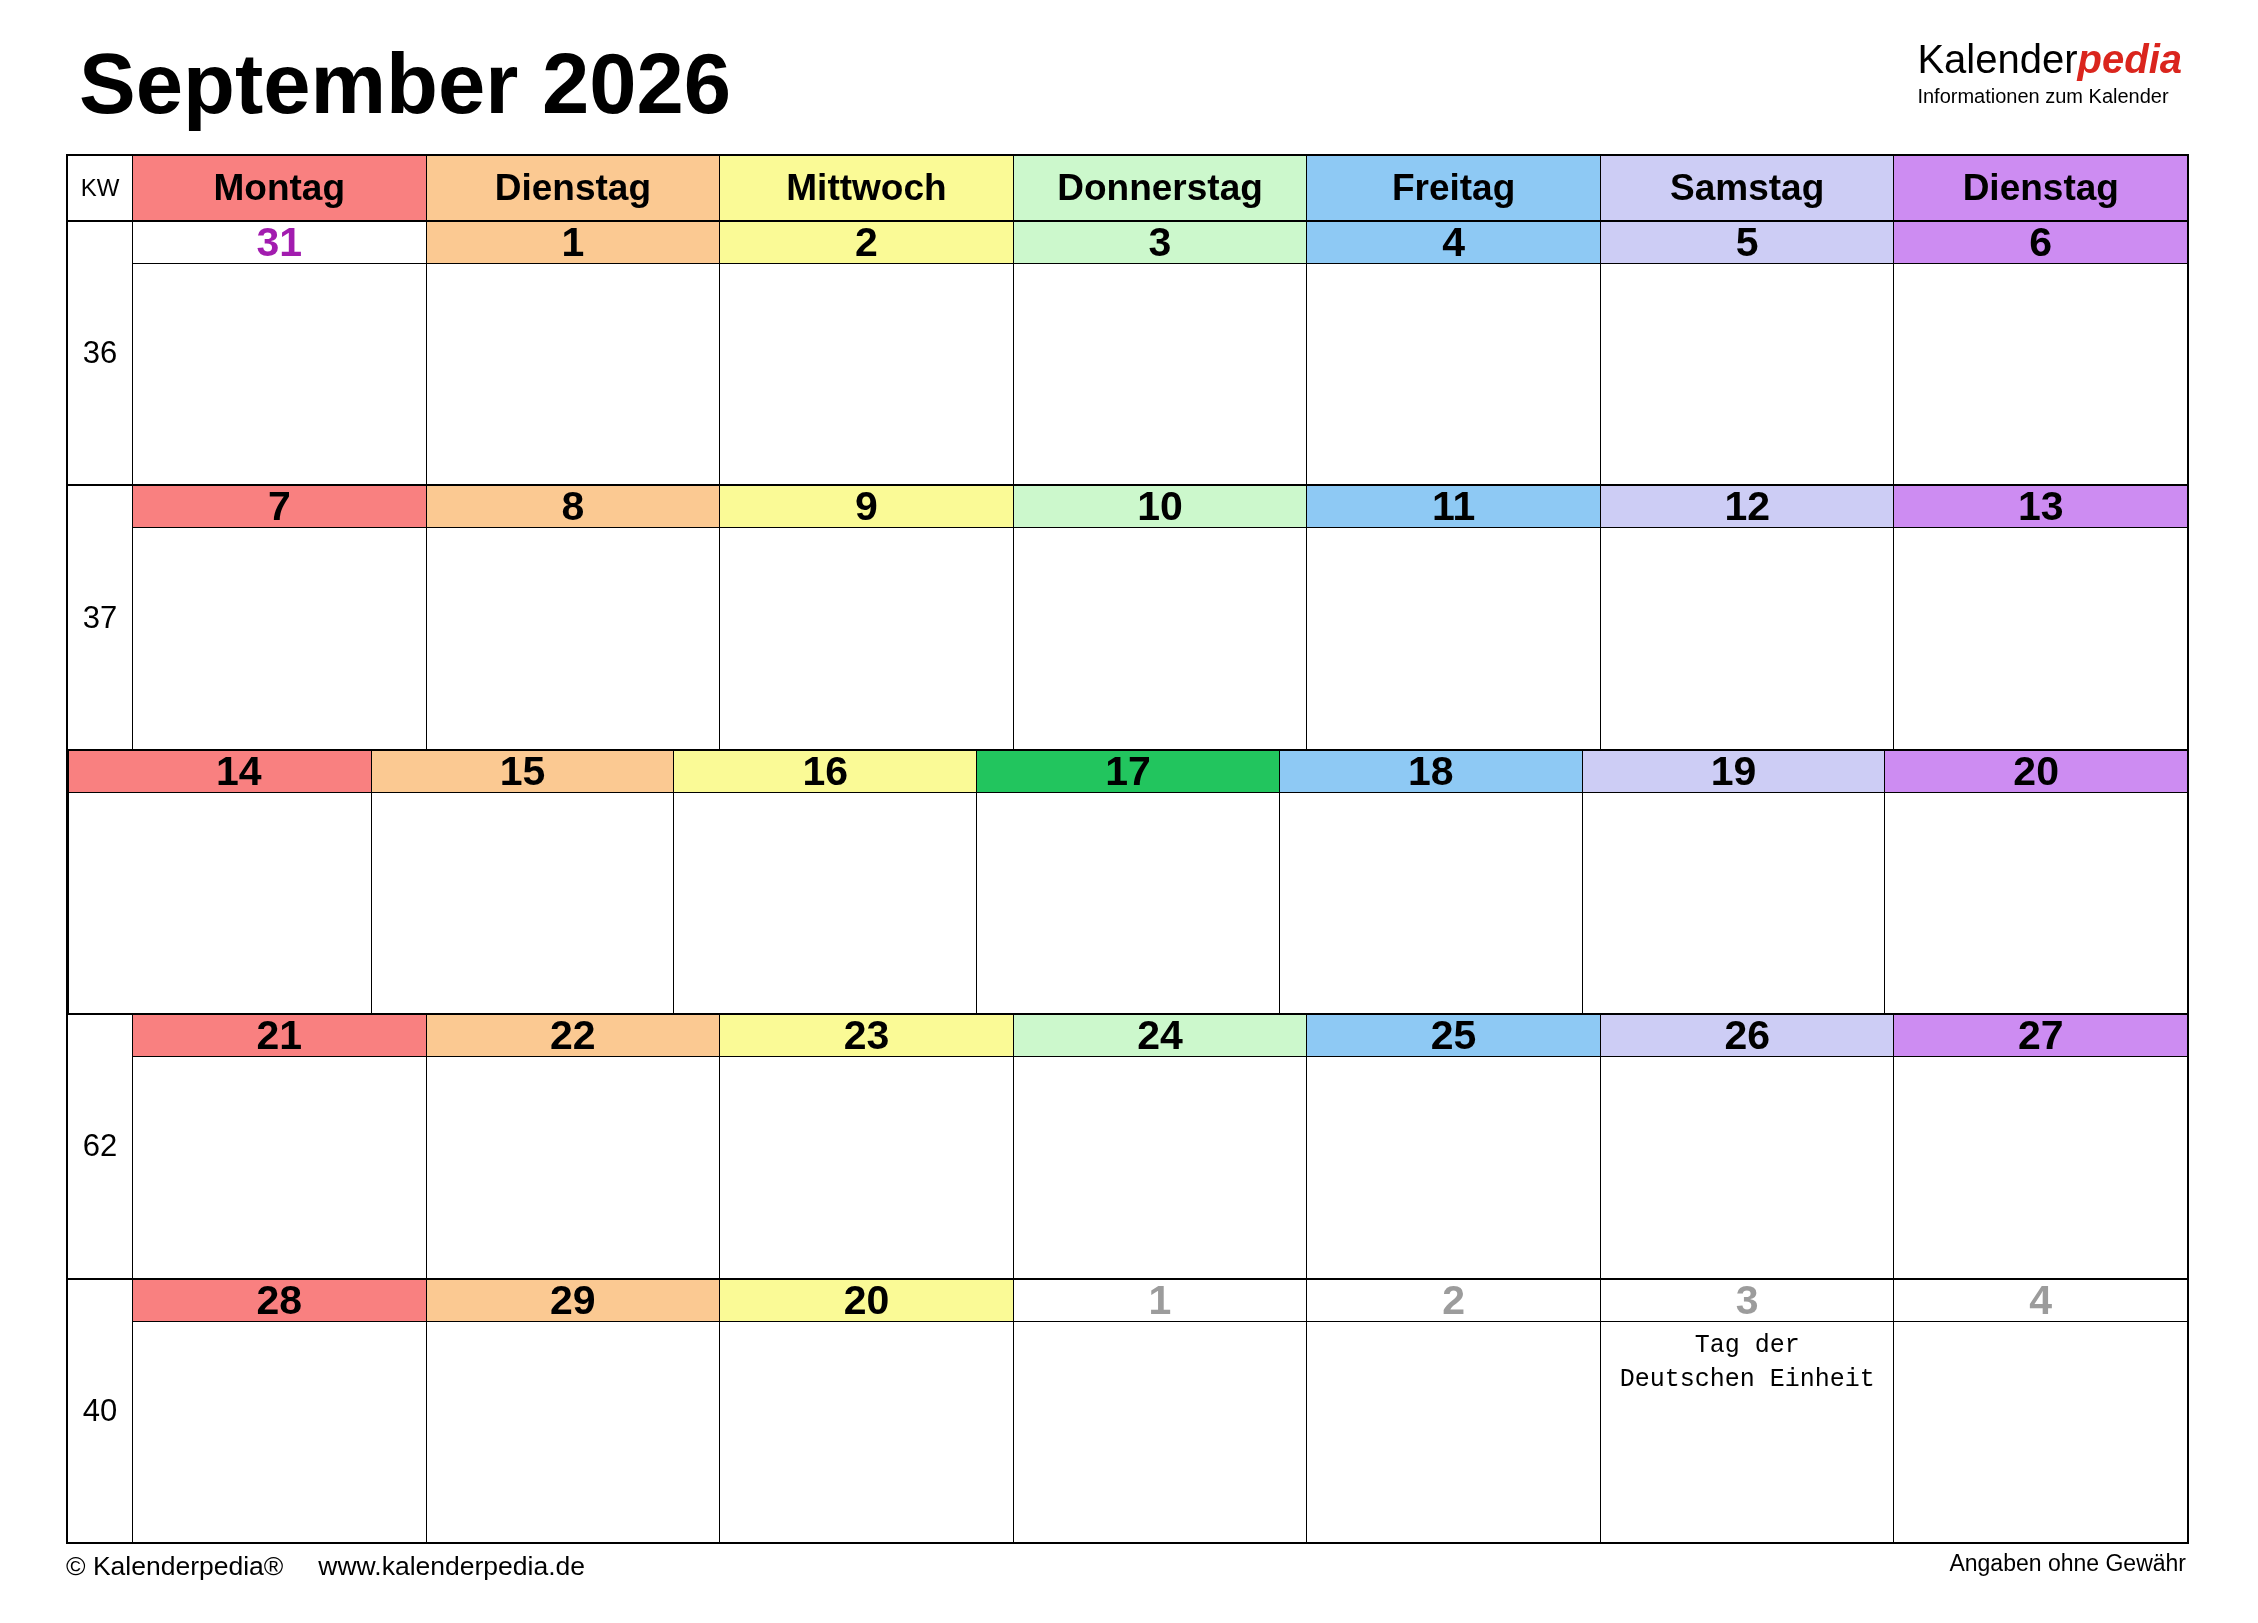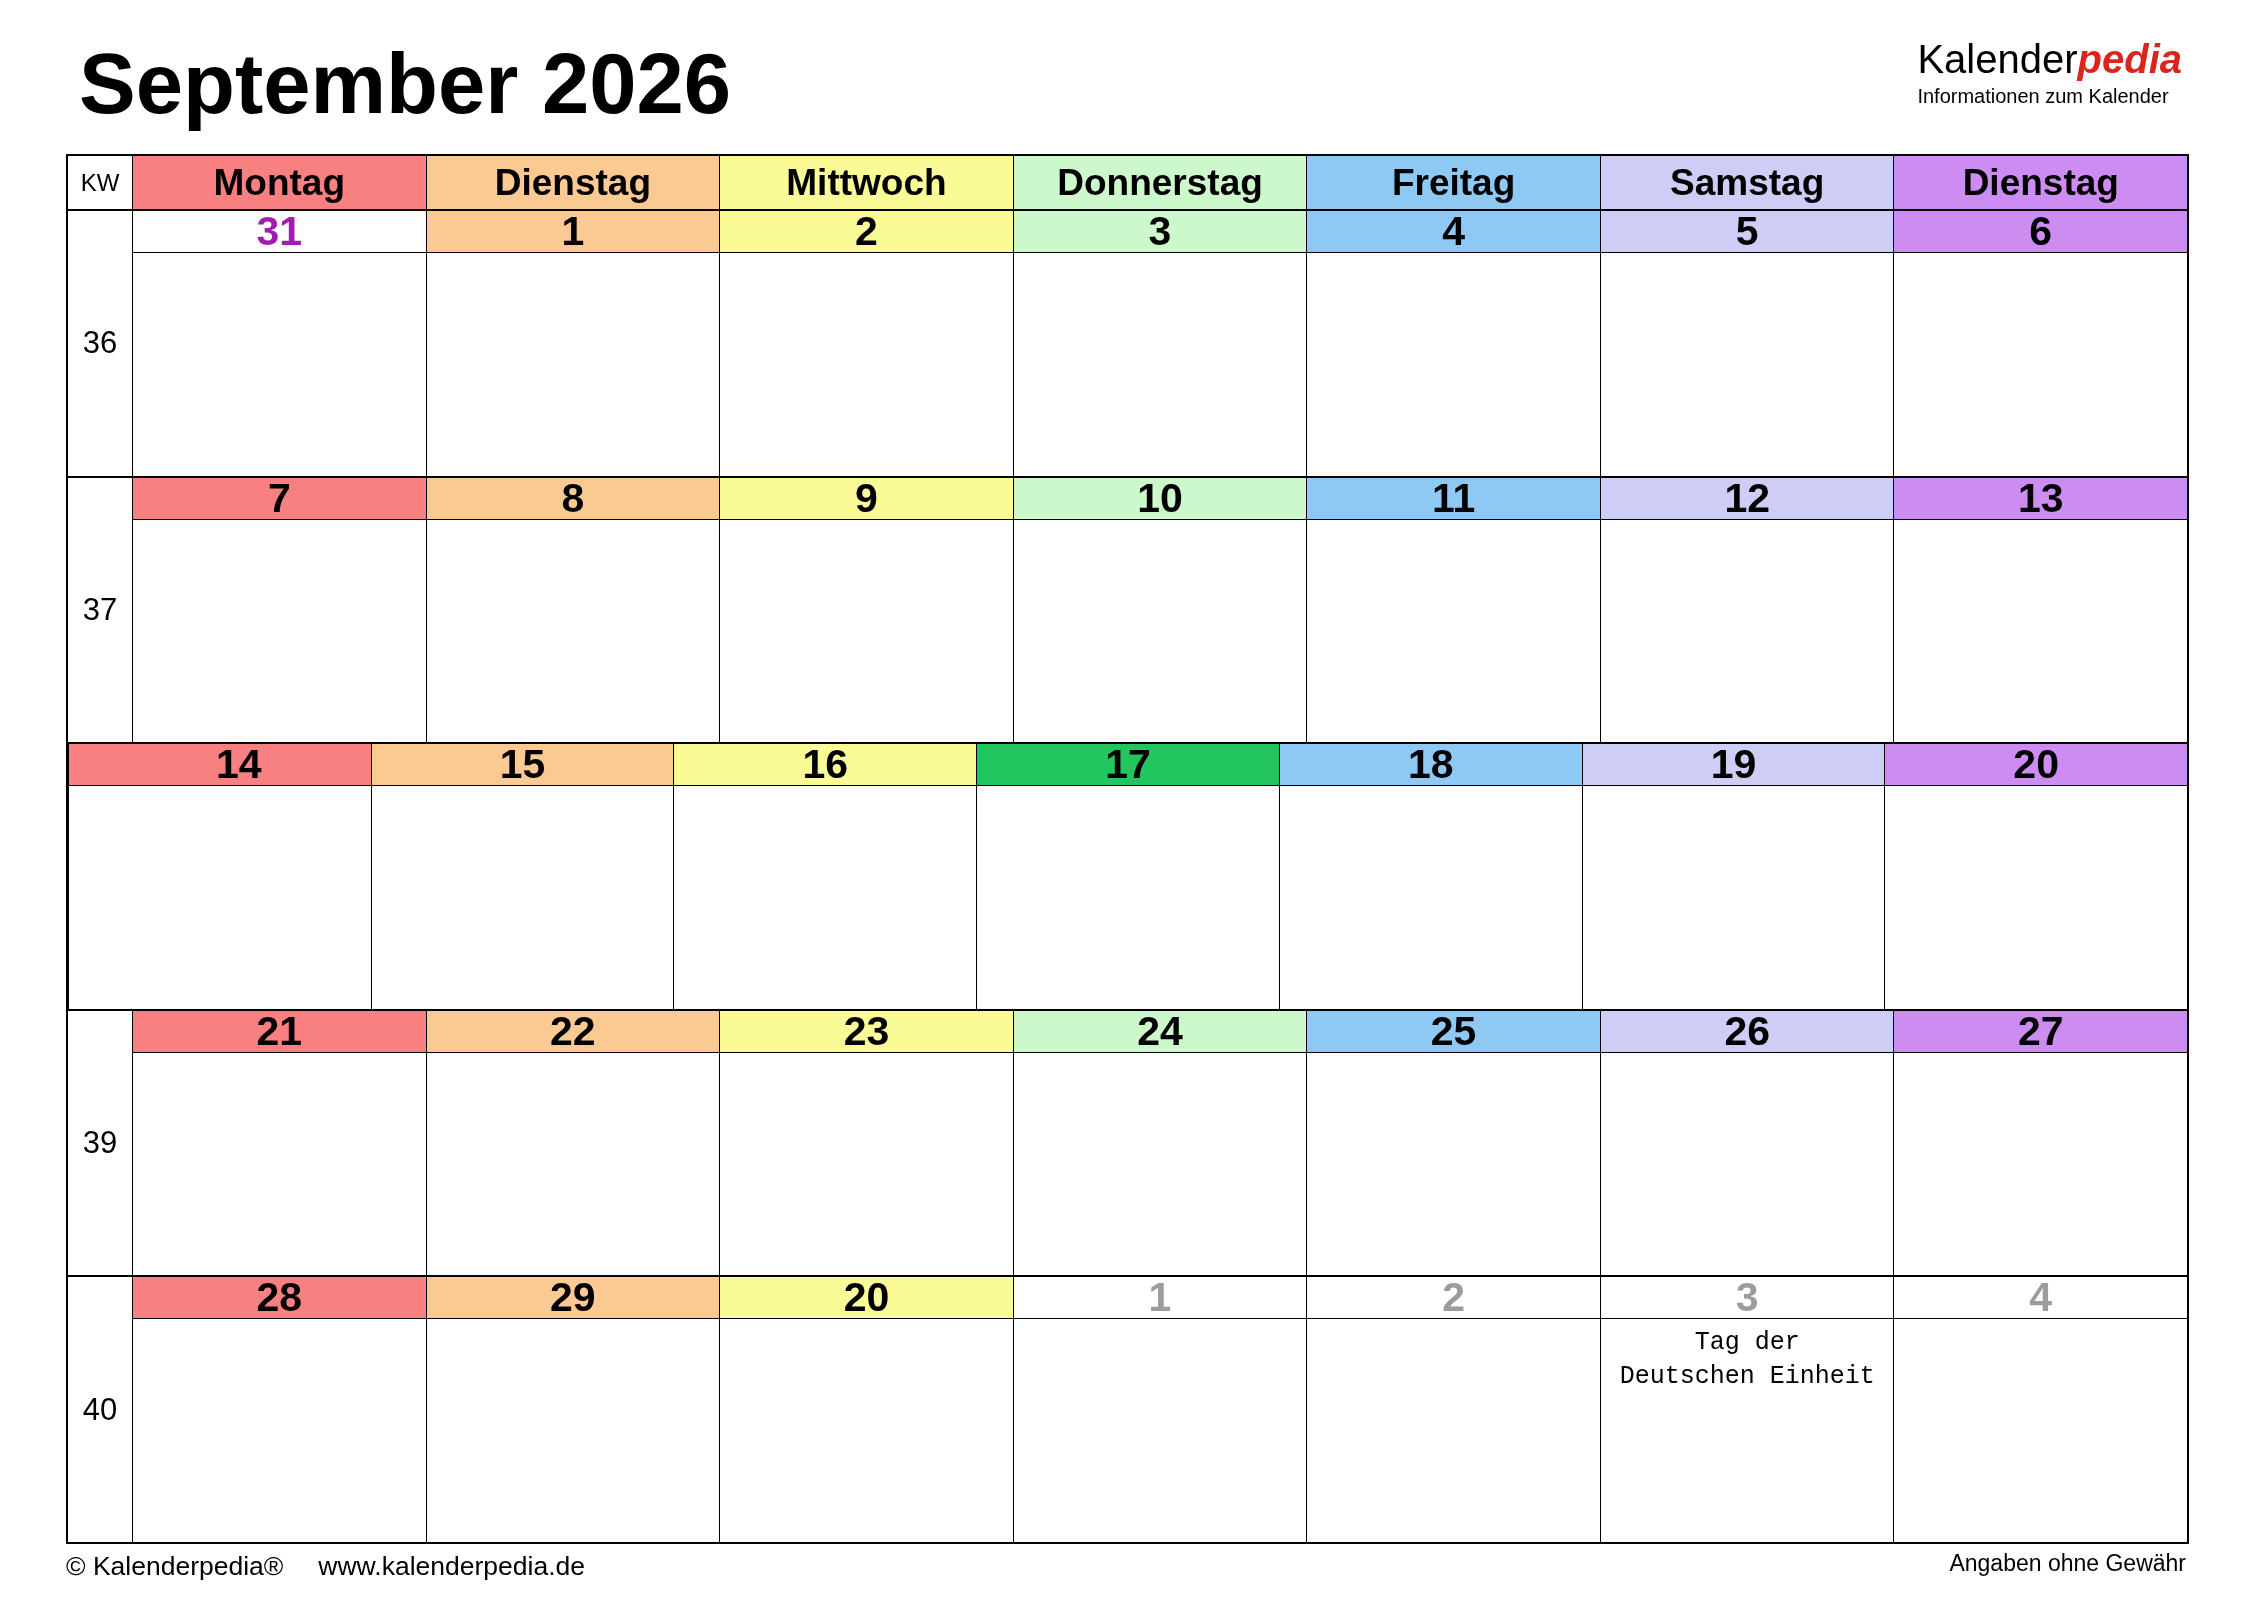--- a/index.html
+++ b/index.html
@@ -33,21 +33,21 @@
 
   .cal {
     position: absolute;
     left: 66px; top: 154px;
     width: 2123px; height: 1390px;
     border: 2.6px solid #000;
     display: flex;
     flex-direction: column;
     background: #fff;
   }
-  .header-row { display: flex; height: 53px; flex: 0 0 auto; }
+  .header-row { display: flex; height: 64px; flex: 0 0 auto; }
   .kw-head {
     width: 64px; flex: 0 0 auto;
     display: flex; align-items: center; justify-content: center;
     font-size: 24px;
     background: #fff;
   }
   .wd-head {
     flex: 1 1 0; min-width: 0;
     border-left: 1.8px solid #000;
     display: flex; align-items: center; justify-content: center;
@@ -204,21 +204,21 @@
       <div class="day-col">
     <div class="strip" style="background: rgb(205, 205, 245);">19</div>
     <div class="day-body"></div>
   </div>
       <div class="day-col">
     <div class="strip" style="background: rgb(205, 140, 242);">20</div>
     <div class="day-body"></div>
   </div>
     </div>
     <div class="week-row">
-    <div class="kw-cell">39</div>
+    <div class="kw-cell">62</div>
   <div class="day-col">
     <div class="strip" style="background: rgb(249, 128, 128);">21</div>
     <div class="day-body"></div>
   </div>
       <div class="day-col">
     <div class="strip" style="background: rgb(251, 201, 146);">22</div>
     <div class="day-body"></div>
   </div>
       <div class="day-col">
     <div class="strip" style="background: rgb(250, 250, 150);">23</div>

